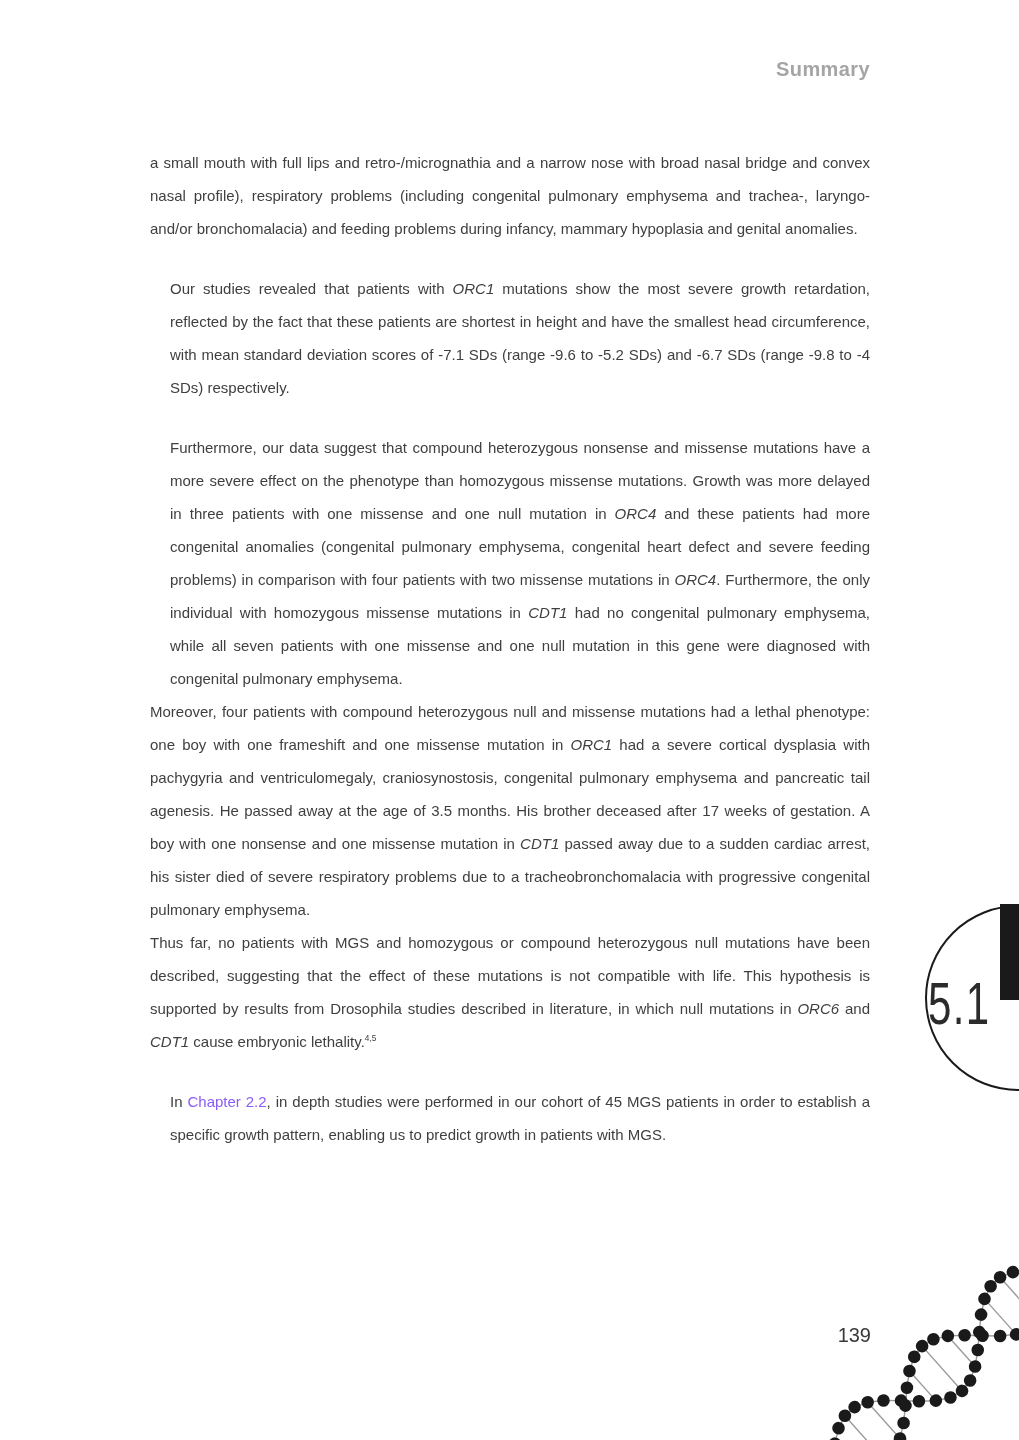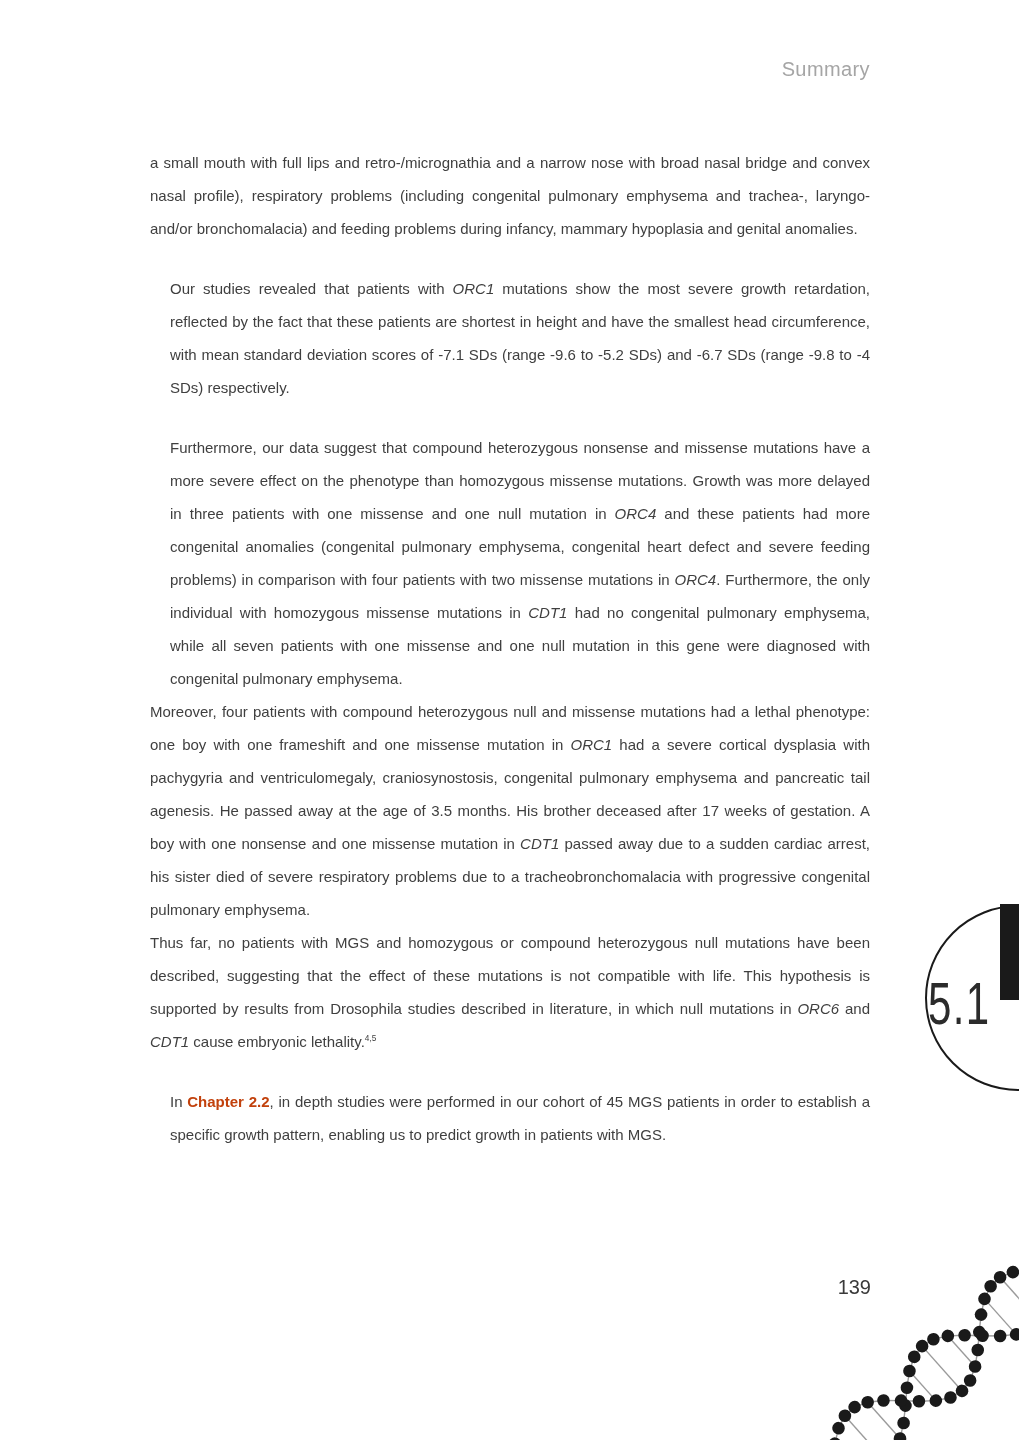--- a/index.html
+++ b/index.html
@@ -12,35 +12,36 @@
     overflow: hidden;
     font-family: "Liberation Sans", sans-serif;
   }
   .running-header {
     position: absolute;
     top: 58px;
     right: 149px;
     font-size: 20px;
     color: #a5a5a5;
     letter-spacing: 0.4px;
+    font-weight: bold;
   }
   .body-text {
     position: absolute;
     left: 150px;
     top: 146px;
     width: 720px;
     font-size: 15px;
     line-height: 33px;
     color: #3f3f3f;
     text-align: justify;
   }
   .body-text p { margin: 0; }
   .body-text p.gap { margin-top: 27px; margin-left: 20px; }
   .body-text em { font-style: italic; }
-  .body-text strong { font-weight: bold; color: #c2410c; }
+  .body-text strong { font-weight: normal; color: #8b5cf6; }
   .body-text sup { font-size: 0.55em; line-height: 0; vertical-align: super; }
   .badge-circle {
     position: absolute;
     left: 925px;
     top: 905px;
     width: 186px;
     height: 186px;
     border: 2px solid #1a1a1a;
     border-radius: 50%;
     background: transparent;
@@ -63,21 +64,21 @@
     line-height: 60px;
     font-weight: 300;
     color: #2b2b2b;
     transform: scaleX(0.70);
     transform-origin: left center;
     letter-spacing: 2px;
     z-index: 3;
   }
   .page-number {
     position: absolute;
-    top: 1276px;
+    top: 1324px;
     right: 148px;
     font-size: 20px;
     color: #3a3a3a;
   }
   .dna-svg {
     position: absolute;
     left: 679px;
     top: 1180px;
     width: 340px;
     height: 260px;

